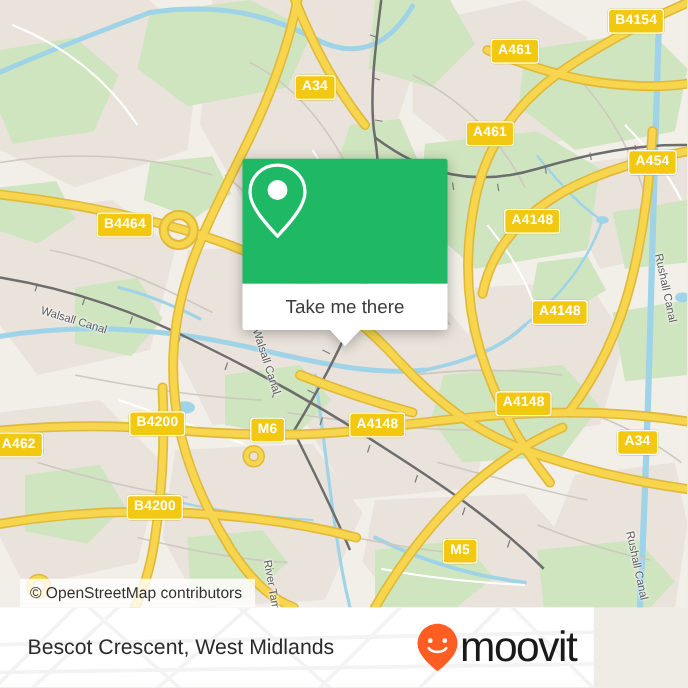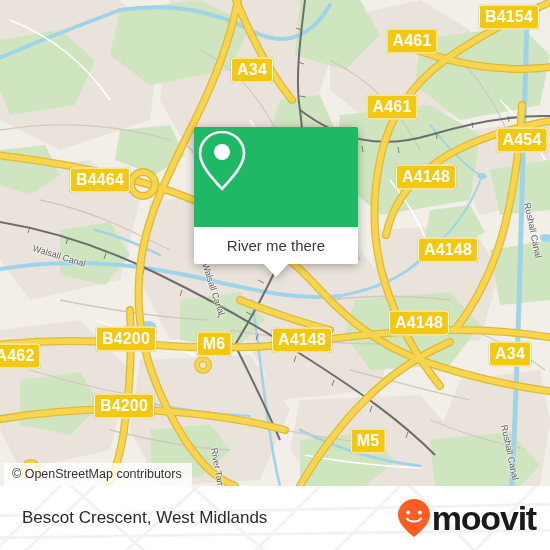--- a/index.html
+++ b/index.html
@@ -14,21 +14,21 @@
   .map{position:absolute;left:0;top:0;width:550px;height:486px;overflow:hidden;background:#f2efe9;}
   .map svg{position:absolute;left:0;top:0;}
 
   
   .shield{
     position:absolute;
     background:#f2c811;
     border:1.5px solid #ffffff;
     border-radius:3px;
     color:#ffffff;
-    font-size:16px;
+    font-size:11px;
     font-weight:bold;
     line-height:1;
     padding:3px 5px 4px 5px;
     white-space:nowrap;
     letter-spacing:.2px;
     box-shadow:0 0 0 .5px rgba(180,150,0,.35);
     transform:translate(-50%,-50%);
   }
   .water-label{
     position:absolute;
@@ -56,40 +56,40 @@
   .popup-tail{
     position:absolute;left:50%;bottom:-13px;margin-left:-13px;
     width:0;height:0;
     border-left:13px solid transparent;
     border-right:13px solid transparent;
     border-top:14px solid #ffffff;
   }
 
   
   .attrib{
-    position:absolute;left:4px;bottom:0;
+    position:absolute;left:16px;bottom:0;
     background:rgba(255,255,255,.80);
     color:#333;font-size:12.5px;
     padding:4px 10px 5px 8px;
     white-space:nowrap;
   }
 
   
   .footer{
-    position:absolute;left:0;top:486px;width:550px;height:64px;
+    position:absolute;left:0;top:486px;width:475px;height:64px;
     background:#ffffff;overflow:hidden;
     display:flex;align-items:center;
   }
   .footer-wm{position:absolute;left:0;top:0;width:550px;height:64px;opacity:.55;}
   .footer-title{
     position:relative;margin-left:22px;color:#2b2b2b;font-size:17px;white-space:nowrap;
   }
   .brand{position:absolute;right:14px;top:50%;transform:translateY(-50%);display:flex;align-items:center;}
   .brand-word{
-    color:#1a1a1a;font-size:34px;font-weight:bold;letter-spacing:-1.2px;line-height:1;margin-left:1px;
+    color:#1a1a1a;font-size:34px;font-weight:normal;letter-spacing:-1.2px;line-height:1;margin-left:1px;
   }
 </style>
 </head>
 <body>
 
 <div class="screen">
 
   <div class="map">
     <svg width="550" height="486" viewBox="0 0 550 486">
 
@@ -227,21 +227,21 @@
         <circle cx="203" cy="365" r="6" stroke="#e0b93a" stroke-width="6"></circle>
         <circle cx="203" cy="365" r="6" stroke="#f7d64d" stroke-width="3.6"></circle>
       </g>
     </svg>
 
     <div>
       <div class="shield" style="left:509px;top:17px">B4154</div>
       <div class="shield" style="left:412px;top:41px">A461</div>
       <div class="shield" style="left:252px;top:70px">A34</div>
       <div class="shield" style="left:392px;top:107px">A461</div>
-      <div class="shield" style="left:522px;top:140px">A454</div>
+      <div class="shield" style="left:522px;top:130px">A454</div>
       <div class="shield" style="left:426px;top:177px">A4148</div>
       <div class="shield" style="left:100px;top:180px">B4464</div>
       <div class="shield" style="left:448px;top:250px">A4148</div>
       <div class="shield" style="left:126px;top:339px">B4200</div>
       <div class="shield" style="left:302px;top:340px">A4148</div>
       <div class="shield" style="left:419px;top:323px">A4148</div>
       <div class="shield" style="left:15px;top:356px">A462</div>
       <div class="shield" style="left:510px;top:354px">A34</div>
       <div class="shield" style="left:214px;top:344px">M6</div>
       <div class="shield" style="left:124px;top:406px">B4200</div>
@@ -256,21 +256,21 @@
       <div class="water-label" style="left:214px;top:443px;transform:rotate(80deg)">River Tame</div>
     </div>
 
     <div class="popup">
       <div class="popup-img">
         <svg width="56" height="66" viewBox="0 0 56 66">
           <path d="M28 5 C15.8 5 6 14.6 6 26.5 C6 38.5 19 52 28 62 C37 52 50 38.5 50 26.5 C50 14.6 40.2 5 28 5 Z" fill="none" stroke="#ffffff" stroke-width="2.6" stroke-linejoin="round"></path>
           <circle cx="28" cy="25" r="8" fill="#ffffff"></circle>
         </svg>
       </div>
-      <div class="popup-label">River me there</div>
+      <div class="popup-label">Take me there</div>
       <div class="popup-tail"></div>
     </div>
 
     <div class="attrib">© OpenStreetMap contributors</div>
   </div>
 
   <div class="footer">
     <svg class="footer-wm" viewBox="0 0 550 64">
       <g stroke="#e9e9e9" fill="none" stroke-width="3">
         <path d="M-10,70 L70,-10"></path>

